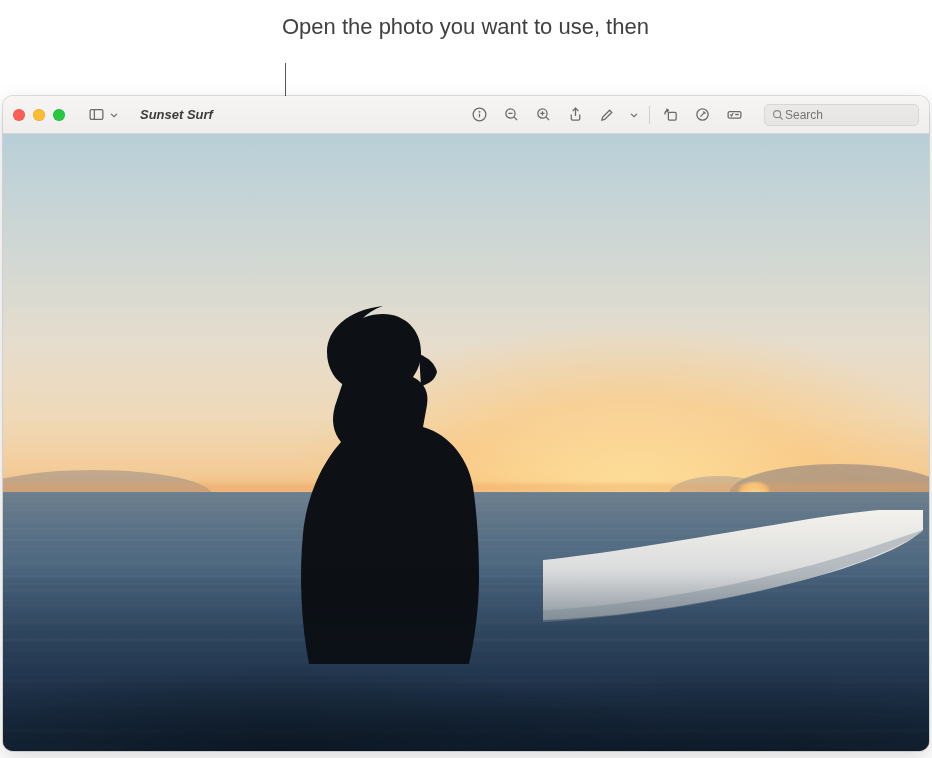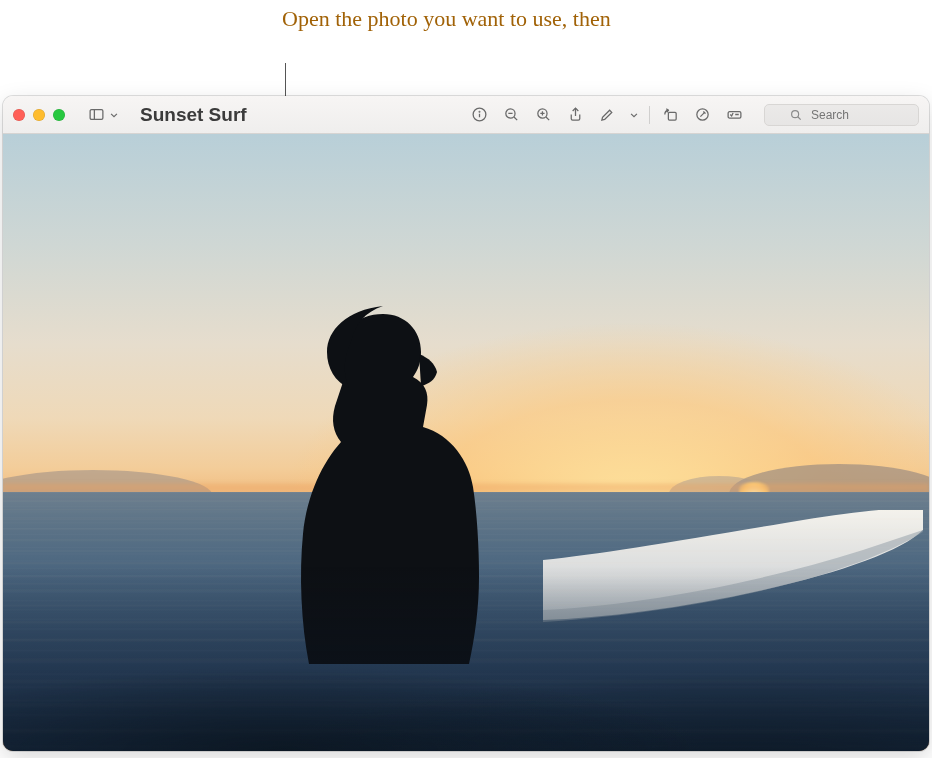--- a/index.html
+++ b/index.html
@@ -6,28 +6,27 @@
   body {
     width: 932px;
     height: 758px;
     font-family: -apple-system, "Helvetica Neue", Arial, sans-serif;
     background: #fff;
     position: relative;
     overflow: hidden;
   }
   .callout-text {
     position: absolute;
-    top: 4px;
+    top: 12px;
     left: 282px;
     font-size: 22px;
     line-height: 1.35;
-    color: #a16207;
+    color: #404040;
     font-weight: 400;
     width: 560px;
-    font-family: Liberation Serif, serif;
   }
   .callout-line {
     position: absolute;
     left: 285px;
     top: 63px;
     width: 1px;
     height: 140px;
     background: #555;
   }
   .window {
@@ -63,24 +62,25 @@
   .red { background: #ff5f57; }
   .yellow { background: #febc2e; }
   .green { background: #28c840; }
   .sidebar-btn {
     display: flex; align-items: center; gap: 2px;
     padding: 3px 5px;
     border-radius: 5px;
     color: #6a6a6a;
   }
   .title {
-    font-size: 19px;
+    font-size: 13px;
     font-weight: 600;
     color: #3b3b3b;
     margin-left: 6px;
+    font-style: italic;
   }
   .flex-spacer { flex: 1; }
   .tool-group {
     display: flex;
     align-items: center;
     gap: 0px;
   }
   .tool-btn {
     width: 32px;
     height: 26px;
@@ -94,27 +94,27 @@
   .tool-btn.narrow { width: 22px; }
   .divider {
     width: 1px;
     height: 18px;
     background: #d0cfce;
     margin: 0 4px;
   }
   .search {
     display: flex;
     align-items: center;
-    gap: 8px;
+    gap: 0;
     width: 155px;
     height: 22px;
     background: rgba(0,0,0,0.04);
     border: 1px solid #d8d6d4;
     border-radius: 5px;
-    padding: 0 24px;
+    padding: 0 6px;
     color: #8a8a8a;
     font-size: 12px;
     margin-left: 6px;
   }
   .search input {
     border: none; outline: none; background: transparent;
     font-size: 12px; color: #555; width: 100%;
   }
   .content {
     position: relative;

